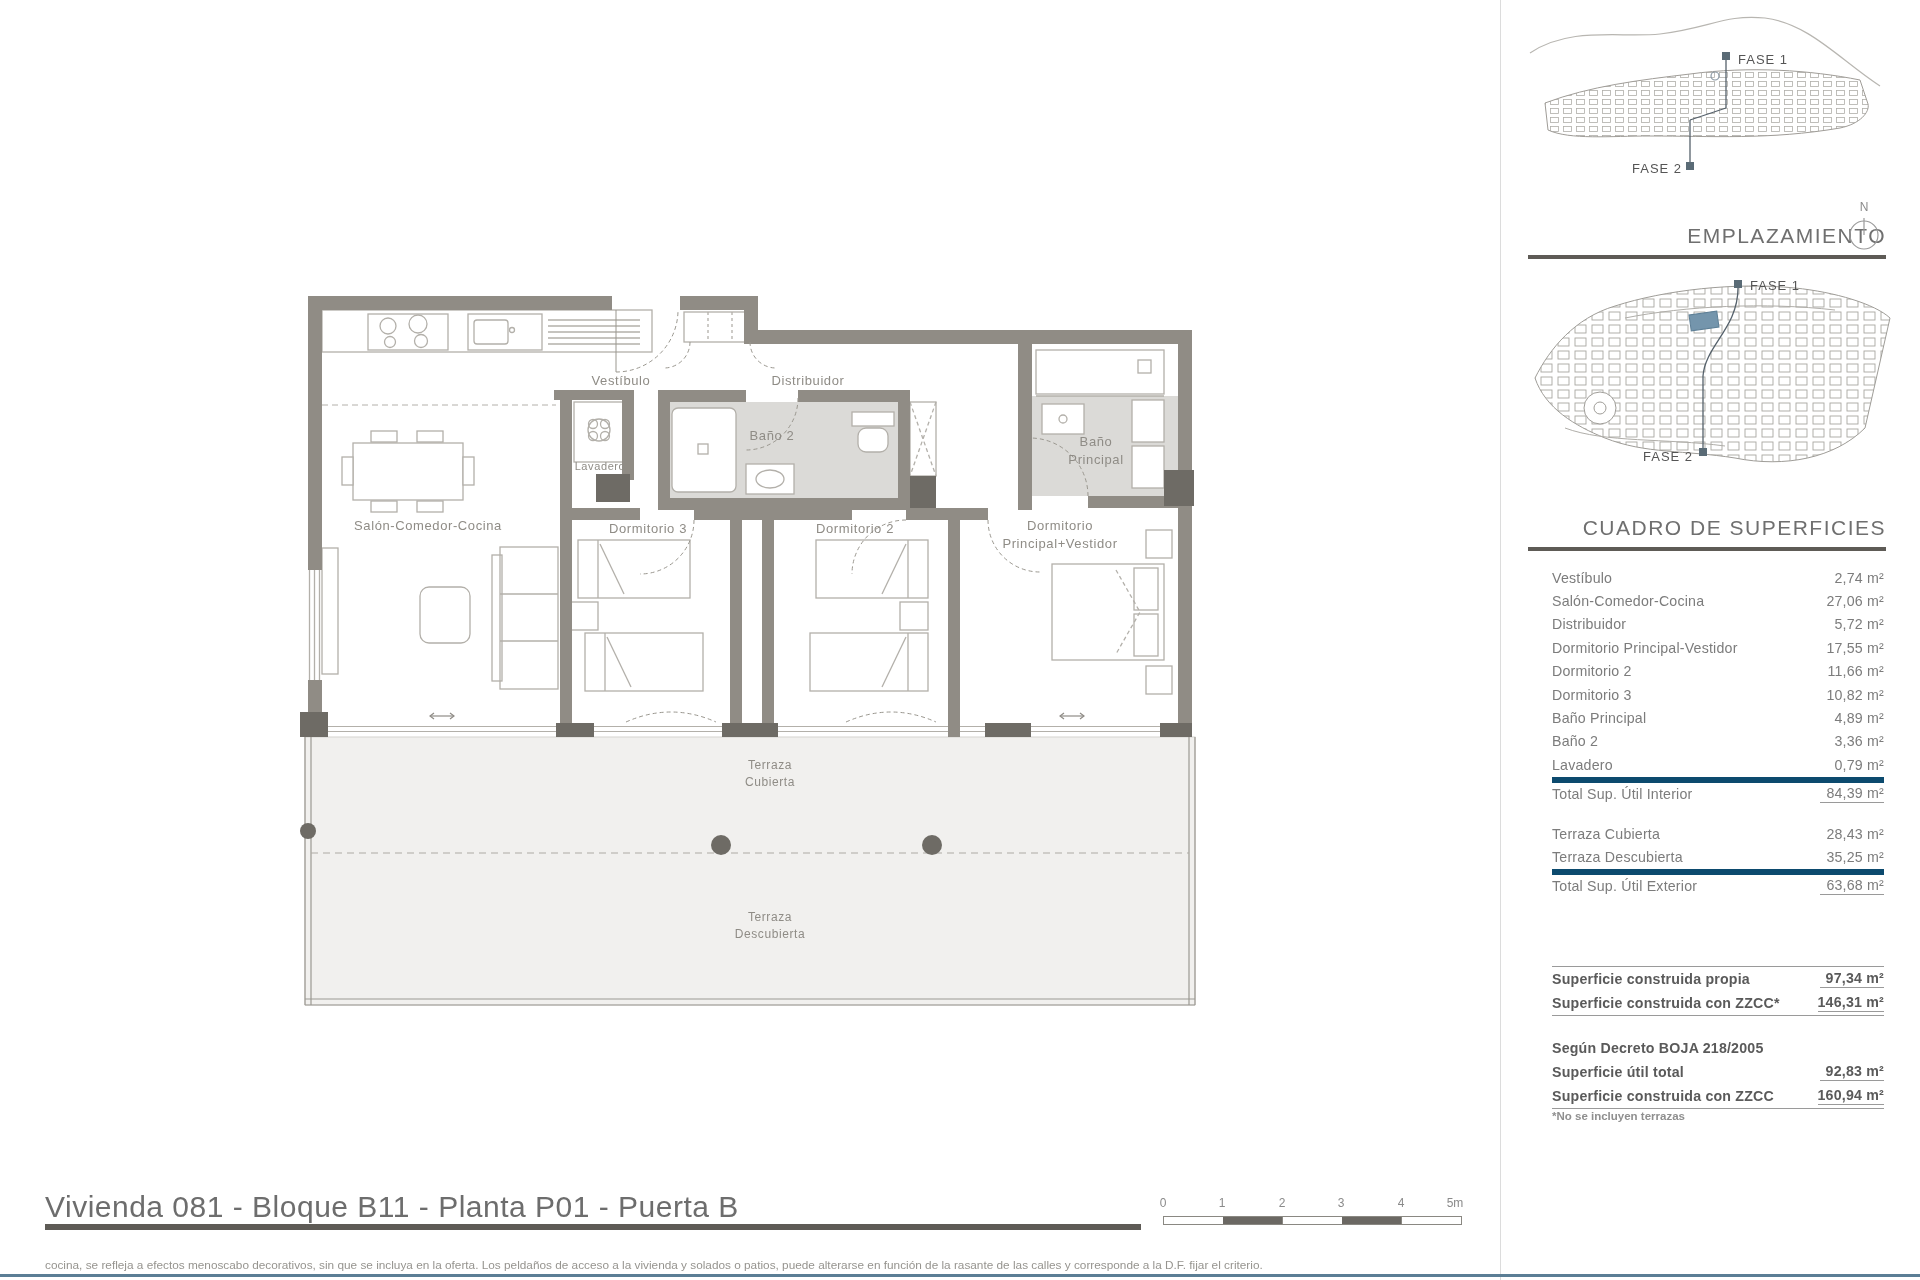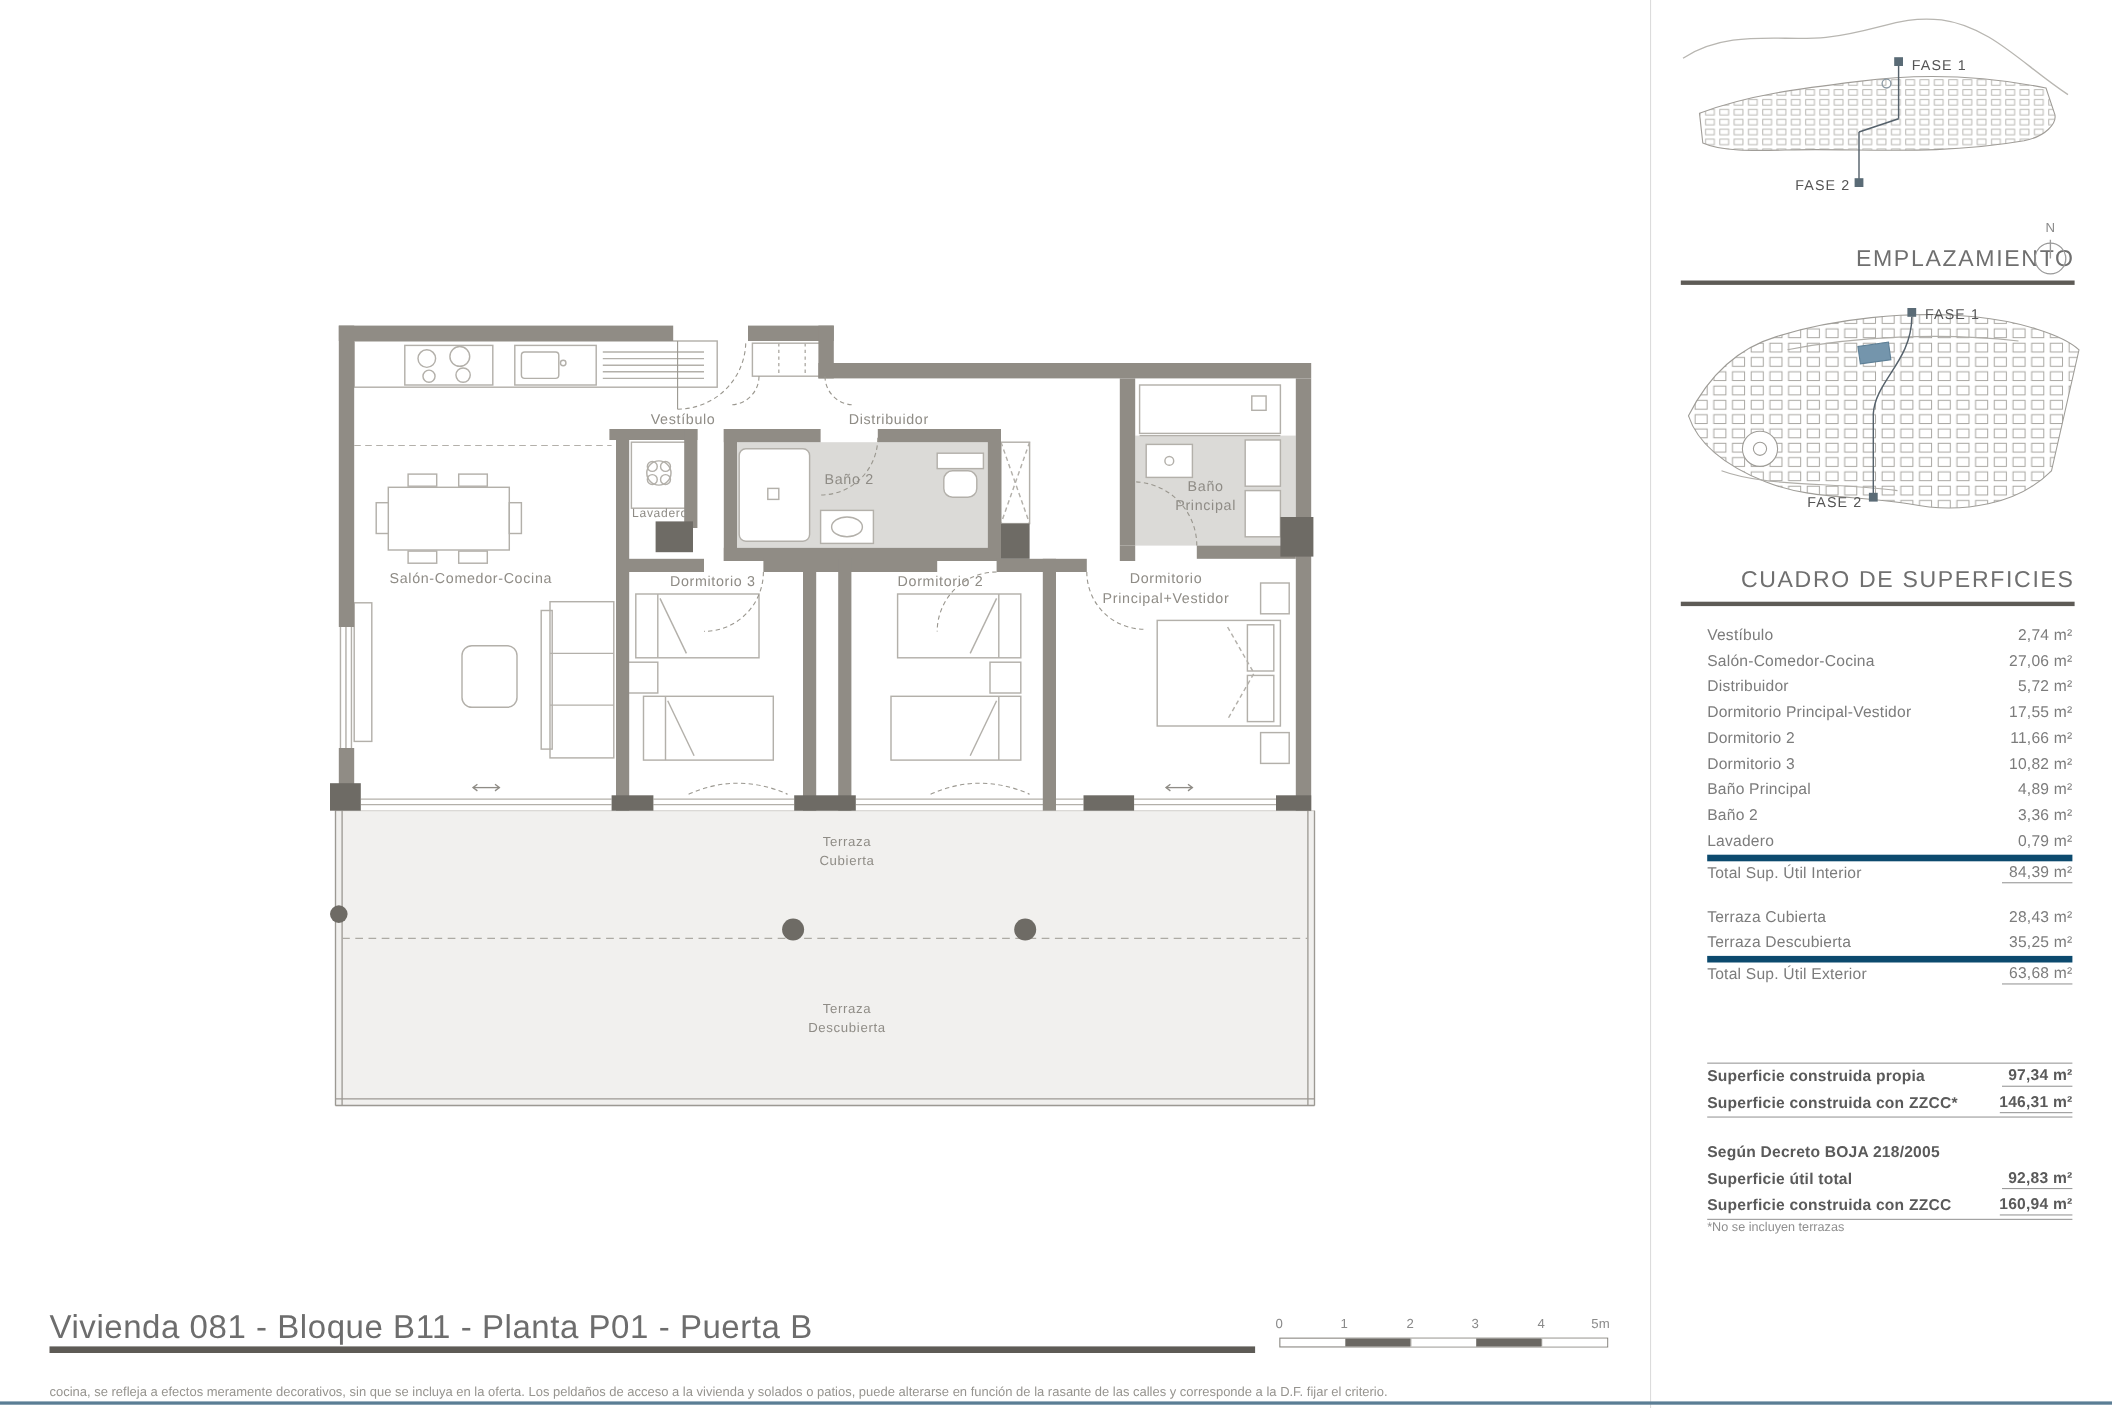--- a/index.html
+++ b/index.html
@@ -12,21 +12,21 @@
         letter-spacing:1.5px;font-weight:400;text-align:right;}
   .side-heading .bar{height:4px;background:#5e5b56;margin-top:7px;}
   .stable{position:absolute;left:1552px;width:332px;color:#7c7c7c;font-size:14.2px;}
   .srow{height:23.4px;display:flex;justify-content:space-between;align-items:center;letter-spacing:.2px;}
   .srow .val{text-align:right;}
   .srow.total{border-top:6px solid #0c4a6e;}
   .srow.total .val, .srow.bold .val{border-bottom:1px solid #9a9a9a;padding-bottom:1px;min-width:64px;}
   .srow.bold{font-weight:bold;color:#5a5a5a;height:24px;}
   .blk-top{border-top:1px solid #9a9a9a;}
   .blk-bot{border-bottom:1px solid #9a9a9a;gap:16px;}
-  .footnote{position:absolute;left:1552px;color:#8f8f8f;font-size:11.5px;}
+  .footnote{position:absolute;left:1552px;color:#8f8f8f;font-size:11.5px;font-weight:bold;}
   
   .title{position:absolute;left:45px;top:1190px;width:1120px;color:#6d6d6d;font-size:30px;letter-spacing:.5px;}
   .title-bar{position:absolute;left:45px;top:1224px;width:1096px;height:6px;background:#5e5b56;}
   .disc{position:absolute;left:45px;width:1460px;color:#96948f;font-size:11.8px;line-height:17px;}
   .scalebar{position:absolute;left:1163px;top:1196px;width:298px;height:34px;color:#8a8a8a;font-size:12px;}
   .scalebar .lbl{position:absolute;top:0;transform:translateX(-50%);}
   .scalebar .bar{position:absolute;top:20px;left:0;width:297px;height:7px;border:1px solid #8a8882;display:flex;}
   .scalebar .seg{flex:1;}
   .seg.d{background:#6b6863;}
   .seg.w{background:#ffffff;border-left:1px solid #8a8882;}
@@ -420,16 +420,16 @@
     <span class="lbl" style="left:292px">5m</span>
     <div class="bar">
       <div class="seg"></div>
       <div class="seg d"></div>
       <div class="seg w"></div>
       <div class="seg d"></div>
       <div class="seg w"></div>
     </div>
   </div>
 
-  <div class="disc" style="top:1257px">cocina, se refleja a efectos meramente decorativos, sin que se incluya en la oferta. Los peldaños de acceso a la vivienda y  solados  o patios,  puede alterarse  en función de la rasante de las calles y corresponde a  la  D.F.  fijar el criterio.</div>
+  <div class="disc" style="top:1257px">cocina, se refleja a efectos menoscabo decorativos, sin que se incluya en la oferta. Los peldaños de acceso a la vivienda y  solados  o patios,  puede alterarse  en función de la rasante de las calles y corresponde a  la  D.F.  fijar el criterio.</div>
   <div class="footer-line"></div>
 
 </div>
 
 </body></html>

